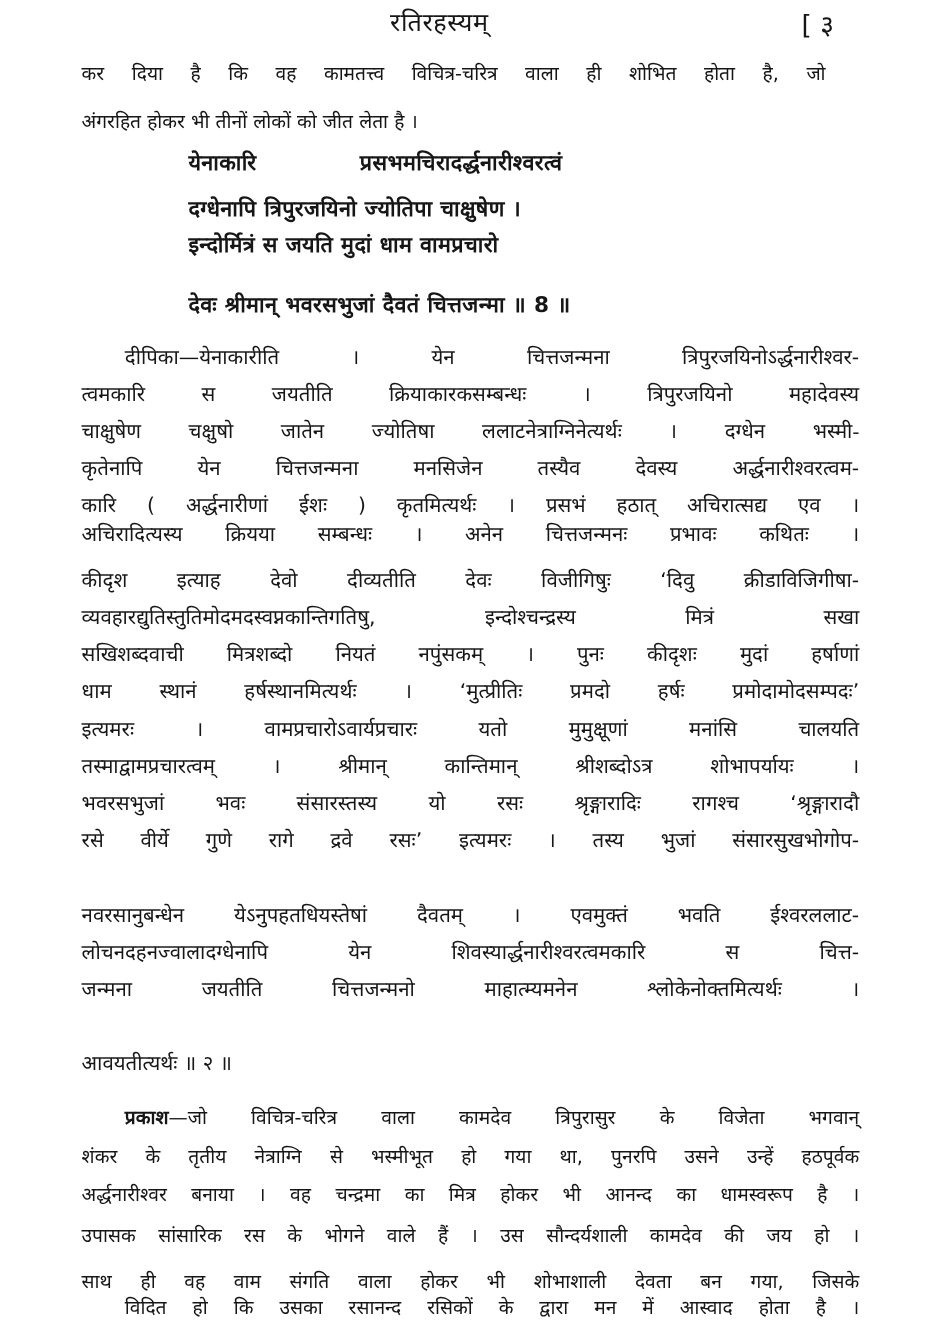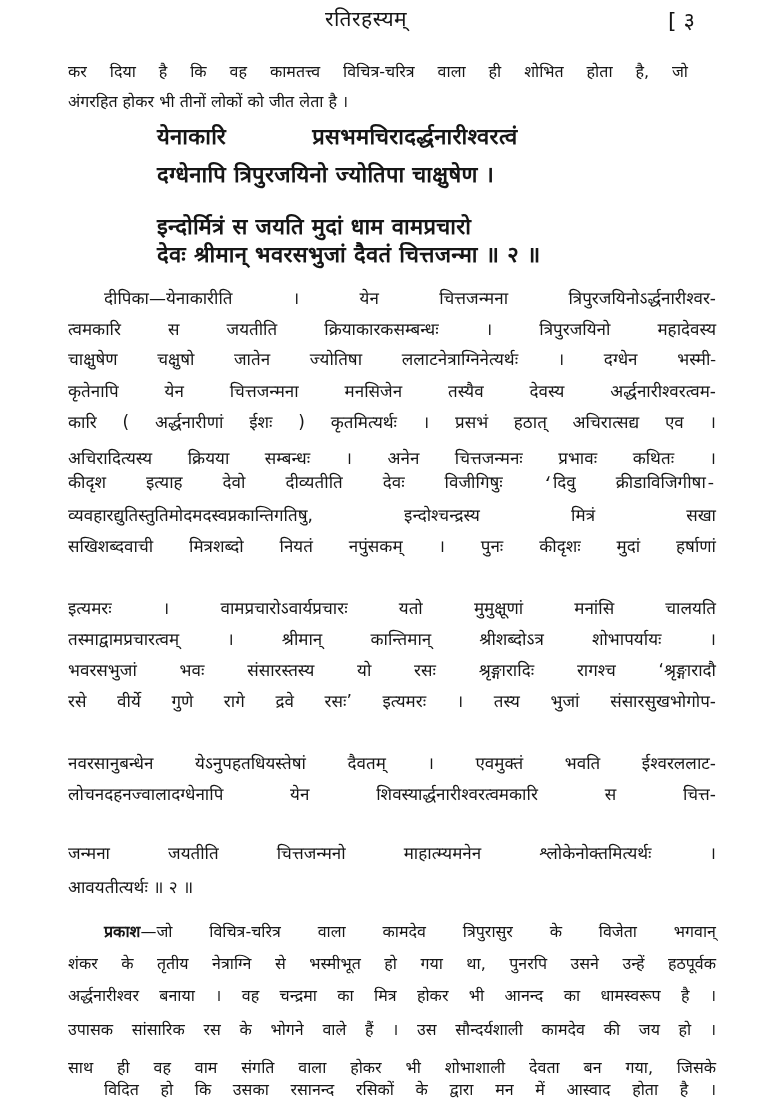--- a/index.html
+++ b/index.html
@@ -20,65 +20,66 @@
   }
   .line {
     position: absolute; left: 68px; width: 648px; white-space: nowrap;
     font-size: 17.5px; line-height: 28px; text-align: justify;
     text-align-last: justify;
   }
   .line.last { text-align-last: left; }
   .intro { font-size: 16px; left: 68px; width: 620px; }
   .verse {
     position: absolute; left: 157px; white-space: nowrap;
-    font-size: 22px; font-weight: bold; line-height: 34px; letter-spacing: 0.3px;
+    font-size: 18px; font-weight: bold; line-height: 34px; letter-spacing: 0.3px;
   }
   .verse .gap { display: inline-block; width: 86px; }
   .label-bold { font-weight: bold; }
   .indent { left: 104px; width: 612px; }
   .comm { font-size: 17px; }
 </style>
 </head>
 <body>
 
 <div class="page">
 
   <div class="running-head">
     <span class="running-title">रतिरहस्यम्</span>
     <span class="page-num">[  ३</span>
   </div>
 
-  <div class="line intro" style="top:58px;">कर दिया है कि वह कामतत्त्व  विचित्र-चरित्र वाला ही शोभित होता है, जो</div>
+  <div class="line intro" style="top:48px;">कर दिया है कि वह कामतत्त्व  विचित्र-चरित्र वाला ही शोभित होता है, जो</div>
   <div class="line intro last" style="top:88px;">अंगरहित होकर भी तीनों लोकों को जीत लेता है ।</div>
 
   <div class="verse" style="top:120px;">
     <span>येनाकारि</span><span class="gap"></span><span>प्रसभमचिराद‍र्द्धनारीश्वरत्वं</span>
   </div>
   <div class="verse" style="top:158px;">दग्धेनापि त्रिपुरजयिनो  ज्योतिपा चाक्षुषेण ।</div>
-  <div class="verse" style="top:210px;">इन्दोर्मित्रं स  जयति मुदां  धाम  वामप्रचारो</div>
-  <div class="verse" style="top:238px;">देवः  श्रीमान्  भवरसभुजां दैवतं चित्तजन्मा ॥ २ ॥</div>
+  <div class="verse" style="top:188px;">इन्दोर्मित्रं स  जयति मुदां  धाम  वामप्रचारो</div>
+  <div class="verse" style="top:238px;">देवः  श्रीमान्  भवरसभुजां दैवतं चित्तजन्मा ॥ 8 ॥</div>
 
   <div class="line comm" style="top:284px;">
     <span style="display:inline-block;width:36px;"></span><span>दीपिका</span><span>—येनाकारीति । येन चित्तजन्मना  त्रिपुरजयिनोऽर्द्धनारीश्वर-</span>
   </div>
   <div class="line comm" style="top:315px;">त्वमकारि स जयतीति  क्रियाकारकसम्बन्धः ।  त्रिपुरजयिनो महादेवस्य</div>
   <div class="line comm" style="top:346px;font-family:Liberation Serif, serif;">चाक्षुषेण चक्षुषो जातेन ज्योतिषा ललाटनेत्राग्निनेत्यर्थः । दग्धेन भस्मी-</div>
   <div class="line comm" style="top:377px;">कृतेनापि येन चित्तजन्मना मनसिजेन तस्यैव देवस्य अर्द्धनारीश्वरत्वम-</div>
   <div class="line comm" style="top:408px;">कारि ( अर्द्धनारीणां ईशः ) कृतमित्यर्थः । प्रसभं हठात् अचिरात्सद्य एव ।</div>
-  <div class="line comm" style="top:444px;">अचिरादित्यस्य क्रियया सम्बन्धः । अनेन चित्तजन्मनः प्रभावः कथितः ।</div>
-  <div class="line comm" style="top:470px;font-family:Liberation Mono, monospace;">कीदृश इत्याह देवो दीव्यतीति देवः विजीगिषुः ‘दिवु क्रीडाविजिगीषा-</div>
+  <div class="line comm" style="top:432px;">अचिरादित्यस्य क्रियया सम्बन्धः । अनेन चित्तजन्मनः प्रभावः कथितः ।</div>
+  <div class="line comm" style="top:470px;">कीदृश इत्याह देवो दीव्यतीति देवः विजीगिषुः ‘दिवु क्रीडाविजिगीषा-</div>
   <div class="line comm" style="top:501px;">व्यवहारद्युतिस्तुतिमोदमदस्वप्नकान्तिगतिषु,  इन्दोश्चन्द्रस्य मित्रं सखा</div>
   <div class="line comm" style="top:532px;">सखिशब्दवाची  मित्रशब्दो नियतं नपुंसकम् । पुनः कीदृशः मुदां हर्षाणां</div>
+  <div class="line comm" style="top:563px;">धाम स्थानं हर्षस्थानमित्यर्थः । ‘मुत्प्रीतिः प्रमदो हर्षः प्रमोदामोदसम्पदः’</div>
   <div class="line comm" style="top:594px;">इत्यमरः ।  वामप्रचारोऽवार्यप्रचारः यतो मुमुक्षूणां मनांसि चालयति</div>
   <div class="line comm" style="top:625px;">तस्माद्वामप्रचारत्वम् ।  श्रीमान् कान्तिमान्  श्रीशब्दोऽत्र शोभापर्यायः ।</div>
   <div class="line comm" style="top:656px;">भवरसभुजां भवः संसारस्तस्य यो रसः श्रृङ्गारादिः रागश्च ‘श्रृङ्गारादौ</div>
   <div class="line comm" style="top:687px;">रसे वीर्ये गुणे रागे द्रवे रसः’ इत्यमरः । तस्य भुजां संसारसुखभोगोप-</div>
   <div class="line comm" style="top:749px;">नवरसानुबन्धेन येऽनुपहतधियस्तेषां दैवतम् । एवमुक्तं भवति ईश्वरललाट-</div>
   <div class="line comm" style="top:780px;">लोचनदहनज्वालादग्धेनापि येन  शिवस्यार्द्धनारीश्वरत्वमकारि स चित्त-</div>
-  <div class="line comm" style="top:811px;margin-top:28px;">जन्मना  जयतीति चित्तजन्मनो माहात्म्यमनेन  श्लोकेनोक्तमित्यर्थः ।</div>
+  <div class="line comm" style="top:811px;">जन्मना  जयतीति चित्तजन्मनो माहात्म्यमनेन  श्लोकेनोक्तमित्यर्थः ।</div>
   <div class="line comm last" style="top:873px;">आवयतीत्यर्थः ॥ २ ॥</div>
 
   <div class="line" style="top:918px;font-size:16px;">
     <span style="display:inline-block;width:36px;"></span><span class="label-bold">प्रकाश</span><span>—जो विचित्र-चरित्र  वाला  कामदेव  त्रिपुरासुर के  विजेता  भगवान्</span>
   </div>
   <div class="line" style="top:950px;font-size:16px;">शंकर के तृतीय नेत्राग्नि से भस्मीभूत हो  गया  था, पुनरपि  उसने  उन्हें  हठपूर्वक</div>
   <div class="line" style="top:982px;font-size:16px;">अर्द्धनारीश्वर  बनाया । वह चन्द्रमा का  मित्र होकर भी आनन्द का  धामस्वरूप है ।</div>
   <div class="line" style="top:1054px;font-size:16px;">साथ ही वह वाम संगति वाला होकर भी  शोभाशाली  देवता  बन  गया,  जिसके</div>
   <div class="line" style="top:1016px;font-size:16px;">उपासक सांसारिक रस के भोगने वाले हैं । उस सौन्दर्यशाली कामदेव की जय हो ।</div>
   <div class="line indent" style="top:1076px;font-size:16px;">विदित हो  कि  उसका  रसानन्द रसिकों के  द्वारा मन में  आस्वाद होता है ।</div>

